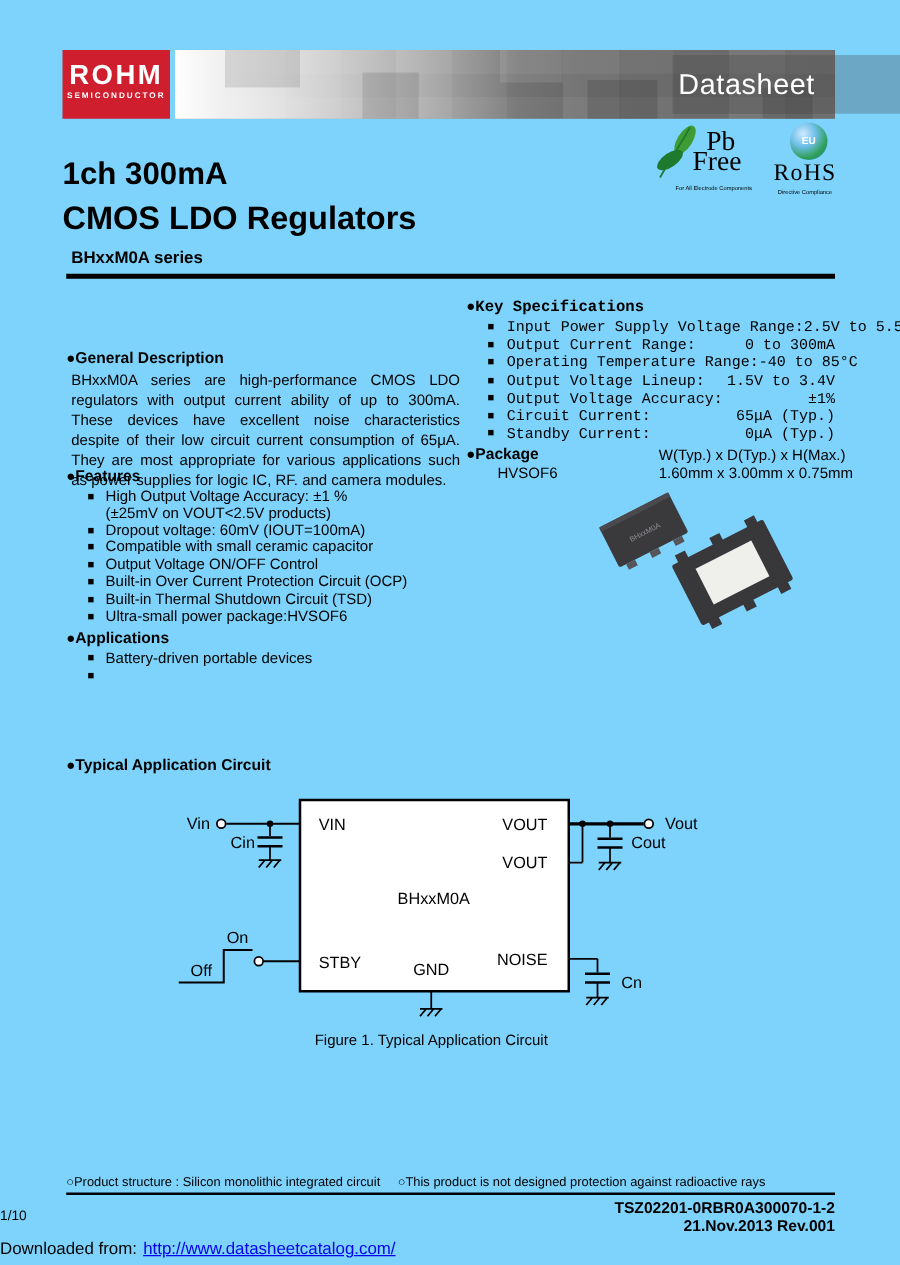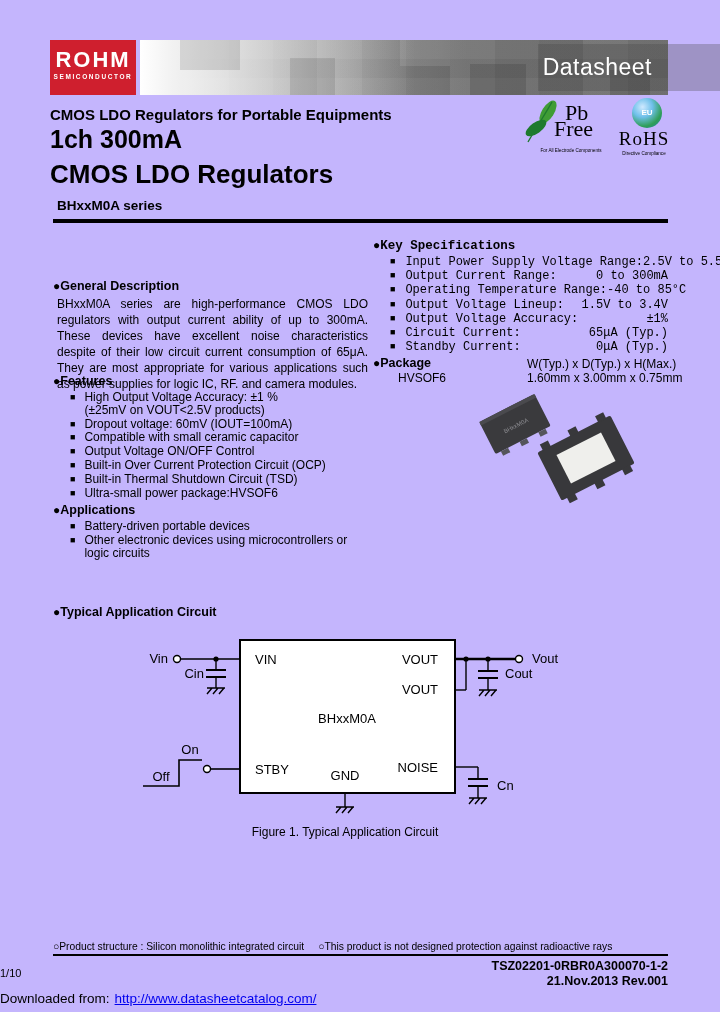--- a/index.html
+++ b/index.html
@@ -1,17 +1,17 @@
 <!DOCTYPE html>
 <html><head>
 <meta charset="utf-8">
 <style>
   html,body{margin:0;padding:0;}
   body{width:720px;height:1012px;background:#ffffff;font-family:"Liberation Sans",sans-serif;color:#000;}
-  .page{position:relative;width:720px;height:1012px;overflow:hidden;background:#c4b5fd;}
+  .page{position:relative;width:720px;height:1012px;overflow:hidden;background:#7dd3fc;}
 
   
   .rohm-logo{position:absolute;left:50px;top:40px;width:86px;height:55px;background:#cf1f2e;color:#fff;text-align:center;}
   .rohm-logo .brand{display:block;margin-top:9px;font-size:22px;font-weight:bold;letter-spacing:2px;line-height:22px;}
   .rohm-logo .sub{display:block;font-size:6.5px;font-weight:bold;letter-spacing:1.6px;margin-top:2px;}
   .banner{position:absolute;left:140px;top:40px;width:528px;height:55px;
     background:
       linear-gradient(90deg,#ffffff 0%,#f2f2f2 6%,rgba(255,255,255,0) 52%),
       repeating-linear-gradient(90deg,rgba(70,70,70,0.18) 0 44px,rgba(140,140,140,0.18) 44px 89px,rgba(100,100,100,0.18) 89px 133px),
       repeating-linear-gradient(180deg,rgba(125,125,125,0.22) 0 19px,rgba(88,88,88,0.22) 19px 38px),
@@ -99,21 +99,20 @@
   <div class="banner">
     <div class="sqm" style="left:40px;top:0;width:60px;height:30px;background:rgba(90,90,90,0.18);"></div>
     <div class="sqm" style="left:150px;top:18px;width:45px;height:37px;background:rgba(60,60,60,0.15);"></div>
     <div class="sqm" style="left:260px;top:0;width:50px;height:26px;background:rgba(255,255,255,0.10);"></div>
     <div class="sqm" style="left:330px;top:24px;width:56px;height:31px;background:rgba(40,40,40,0.18);"></div>
     <div class="sqm" style="left:398px;top:4px;width:220px;height:47px;background:rgba(70,70,70,0.30);"></div>
     <div class="sqm" style="left:470px;top:30px;width:40px;height:25px;background:rgba(30,30,30,0.15);"></div>
     <div class="datasheet">Datasheet</div>
   </div>
 
-  <div class="kicker">CMOS LDO Regulators for Portable Equipments</div>
   <div class="title1">1ch 300mA</div>
   <div class="title2">CMOS LDO Regulators</div>
   <div class="series">BHxxM0A series</div>
   <div class="top-rule"></div>
 
   <div class="pbfree">
     <svg width="42" height="50" viewBox="0 0 42 50">
       <ellipse cx="24" cy="14" rx="6" ry="13" fill="#3f9c35" transform="rotate(32 24 14)"></ellipse>
       <ellipse cx="12" cy="30" rx="5.5" ry="12" fill="#1e7a2e" transform="rotate(55 12 30)"></ellipse>
       <path d="M28 4 C20 18 12 30 4 44" stroke="#1e7a2e" stroke-width="1.4" fill="none"></path>
@@ -168,22 +167,20 @@
   </div>
 
   <div class="apps">
     <div class="h"><span class="dot">●</span><span>Applications</span></div>
     <div class="li">
         <span class="sq">■</span>
         <span class="li-text">Battery-driven portable devices</span>
       </div>
     <div class="li">
         <span class="sq">■</span>
-        <span class="li-text">Other electronic devices using microcontrollers or
-logic circuits</span>
       </div>
   </div>
 
   <div class="ks">
     <div class="h"><span class="dot">●</span><span>Key Specifications</span></div>
     <div class="spec-row">
         <span class="sq">■</span>
         <span class="spec-label">Input Power Supply Voltage Range:</span>
         <span class="spec-value">2.5V to 5.5V</span>
       </div>

